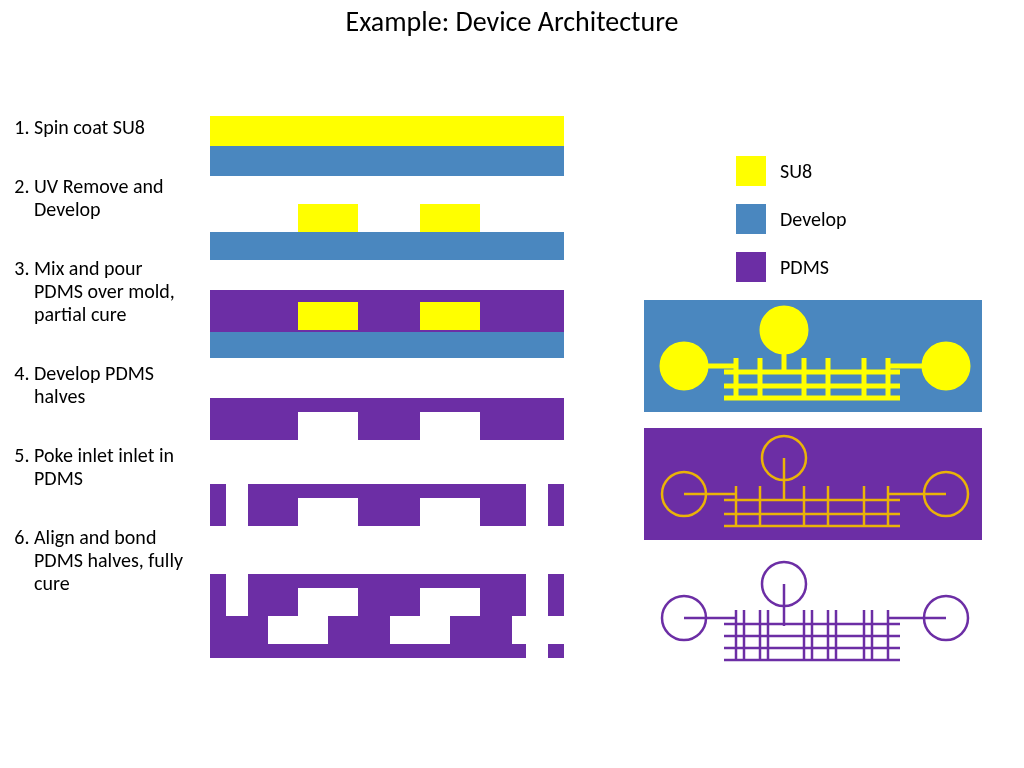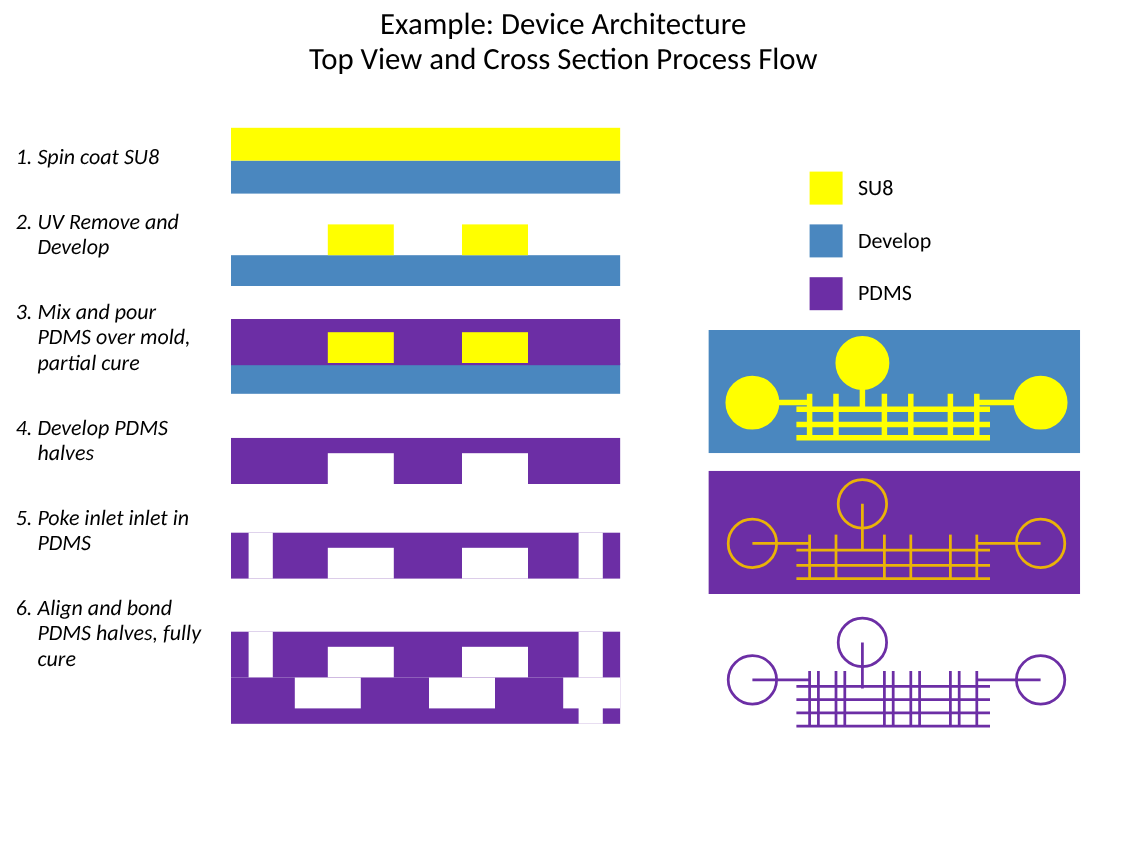--- a/index.html
+++ b/index.html
@@ -15,25 +15,24 @@
   }
   .title {
     text-align: center;
     font-size: 28px;
     line-height: 1.15;
     padding-top: 6px;
   }
   .steps {
     position: absolute;
     left: 10px;
-    top: 132px;
+    top: 116px;
     width: 180px;
     font-size: 20px;
     line-height: 1.15;
-    font-style: italic;
   }
   .steps ol {
     margin: 0;
     padding-left: 24px;
   }
   .steps li {
     margin-bottom: 36px;
   }
   .legend {
     position: absolute;
@@ -75,21 +74,20 @@
   .topview { position: absolute; left: 644px; width: 338px; }
   .tv1 { top: 300px; }
   .tv2 { top: 428px; }
   .tv3 { top: 560px; }
 </style>
 </head>
 <body>
 
 <div class="title">
   <span>Example: Device Architecture</span><br>
-  <span>Top View and Cross Section Process Flow</span>
 </div>
 
 <div class="steps">
   <ol>
     <li>Spin coat SU8</li>
     <li>UV Remove and Develop</li>
     <li>Mix and pour PDMS over mold, partial cure</li>
     <li>Develop PDMS halves</li>
     <li>Poke inlet inlet in PDMS</li>
     <li>Align and bond PDMS halves, fully cure</li>

